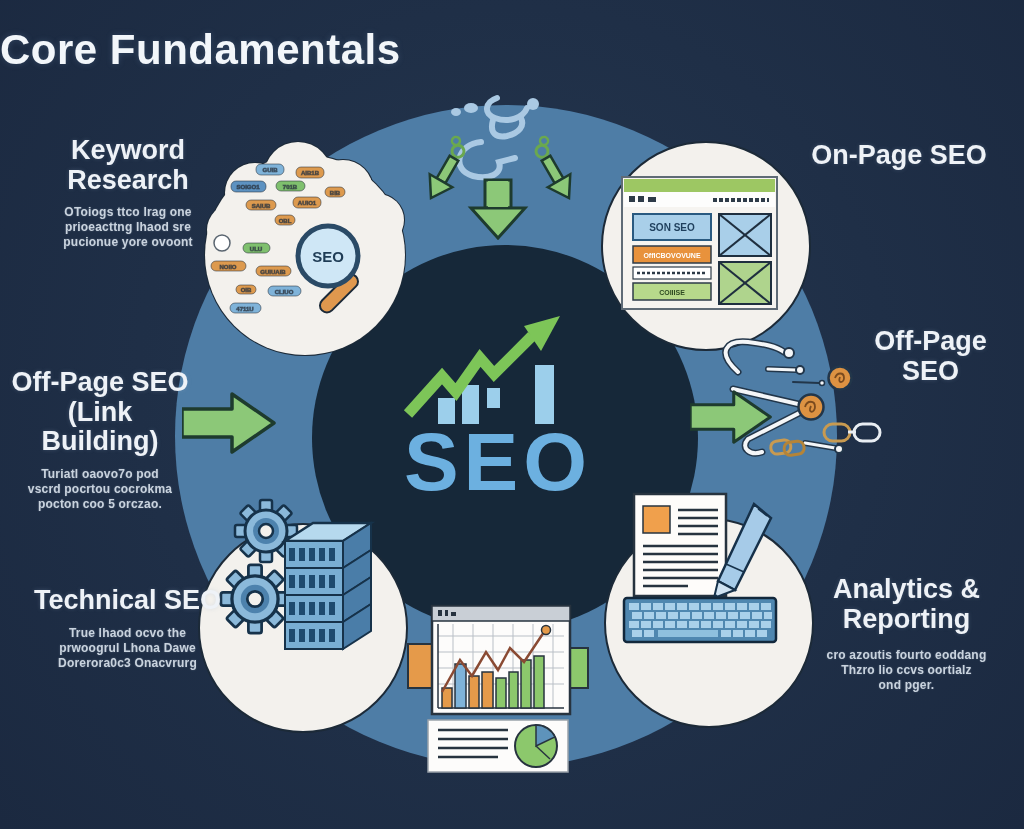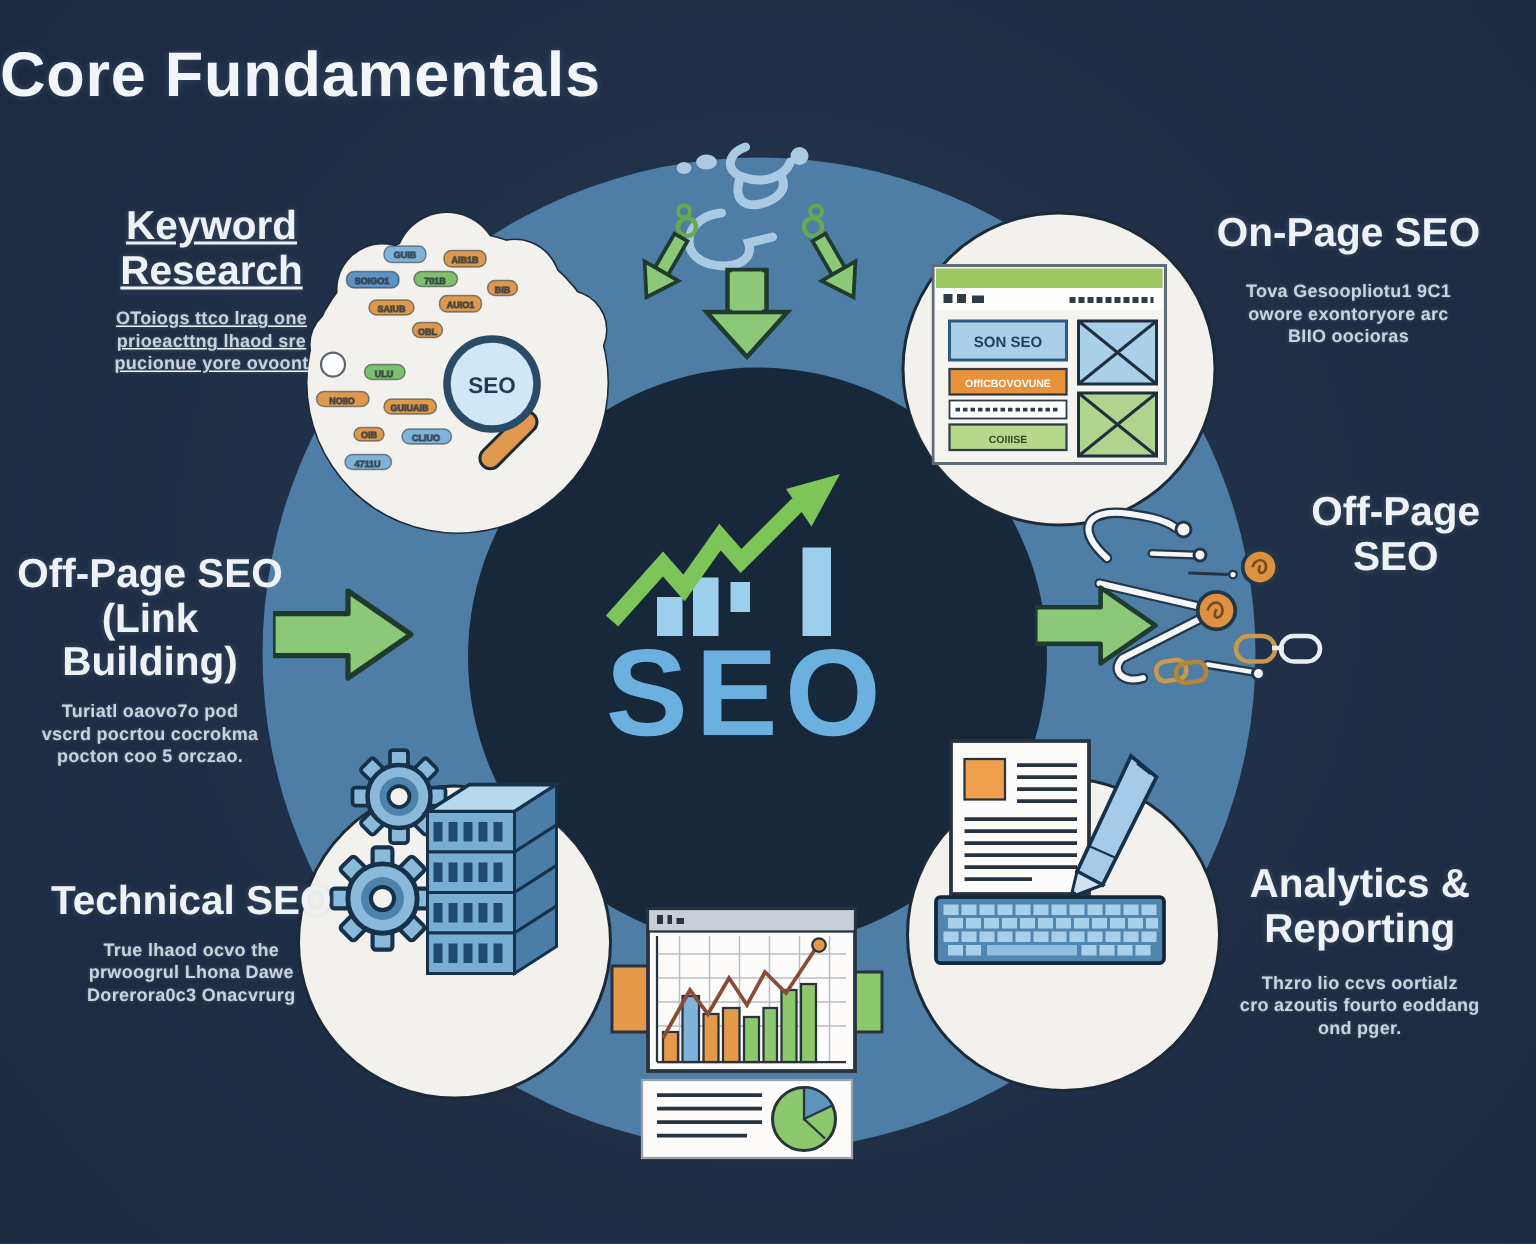--- a/index.html
+++ b/index.html
@@ -433,37 +433,32 @@
     </g>
   </svg>
 
   <svg class="abs" style="left:182px;top:392px;" width="96" height="62" viewBox="0 0 96 62">
     <polygon points="0,17 50,17 50,2 92,31 50,60 50,45 0,45" fill="#8cc878" stroke="#1e3b2e" stroke-width="3.5" stroke-linejoin="round"></polygon>
   </svg>
   <svg class="abs" style="left:690px;top:390px;" width="84" height="54" viewBox="0 0 96 62">
     <polygon points="0,17 50,17 50,2 92,31 50,60 50,45 0,45" fill="#8cc878" stroke="#1e3b2e" stroke-width="3.5" stroke-linejoin="round"></polygon>
   </svg>
 
-  <div class="txt-block t-center" style="left:51px;top:136px;width:180px;text-decoration:underline;">
+  <div class="txt-block t-center" style="left:38px;top:136px;width:180px;">
     <div class="h-line">Keyword</div>
     <div class="h-line">Research</div>
     <div class="desc">
       <div class="desc-line">OToiogs ttco lrag one</div>
       <div class="desc-line">prioeacttng lhaod sre</div>
       <div class="desc-line">pucionue yore ovoont</div>
     </div>
   </div>
 
   <div class="txt-block t-left" style="left:789px;top:141px;width:220px;">
     <div class="h-line">On-Page SEO</div>
-    <div class="desc" style="margin-top:16px;">
-      <div class="desc-line">Tova Gesoopliotu1 9C1</div>
-      <div class="desc-line">owore exontoryore arc</div>
-      <div class="desc-line">BIIO oocioras</div>
-    </div>
   </div>
 
   <div class="txt-block t-left" style="left:843px;top:327px;width:175px;">
     <div class="h-line">Off-Page SEO</div>
   </div>
 
   <div class="txt-block t-center" style="left:6px;top:368px;width:188px;">
     <div class="h-line">Off-Page SEO</div>
     <div class="h-line">(Link Building)</div>
     <div class="desc">
@@ -478,19 +473,19 @@
     <div class="desc">
       <div class="desc-line">True lhaod ocvo the</div>
       <div class="desc-line">prwoogrul Lhona Dawe</div>
       <div class="desc-line">Dorerora0c3 Onacvrurg</div>
     </div>
   </div>
 
   <div class="txt-block t-left" style="left:789px;top:575px;width:235px;">
     <div class="h-line">Analytics &amp; Reporting</div>
     <div class="desc" style="margin-top:14px;">
+      <div class="desc-line">cro azoutis fourto eoddang</div>
       <div class="desc-line">Thzro lio ccvs oortialz</div>
-      <div class="desc-line">cro azoutis fourto eoddang</div>
       <div class="desc-line">ond pger.</div>
     </div>
   </div>
 
 </div>
 
 </body></html>

